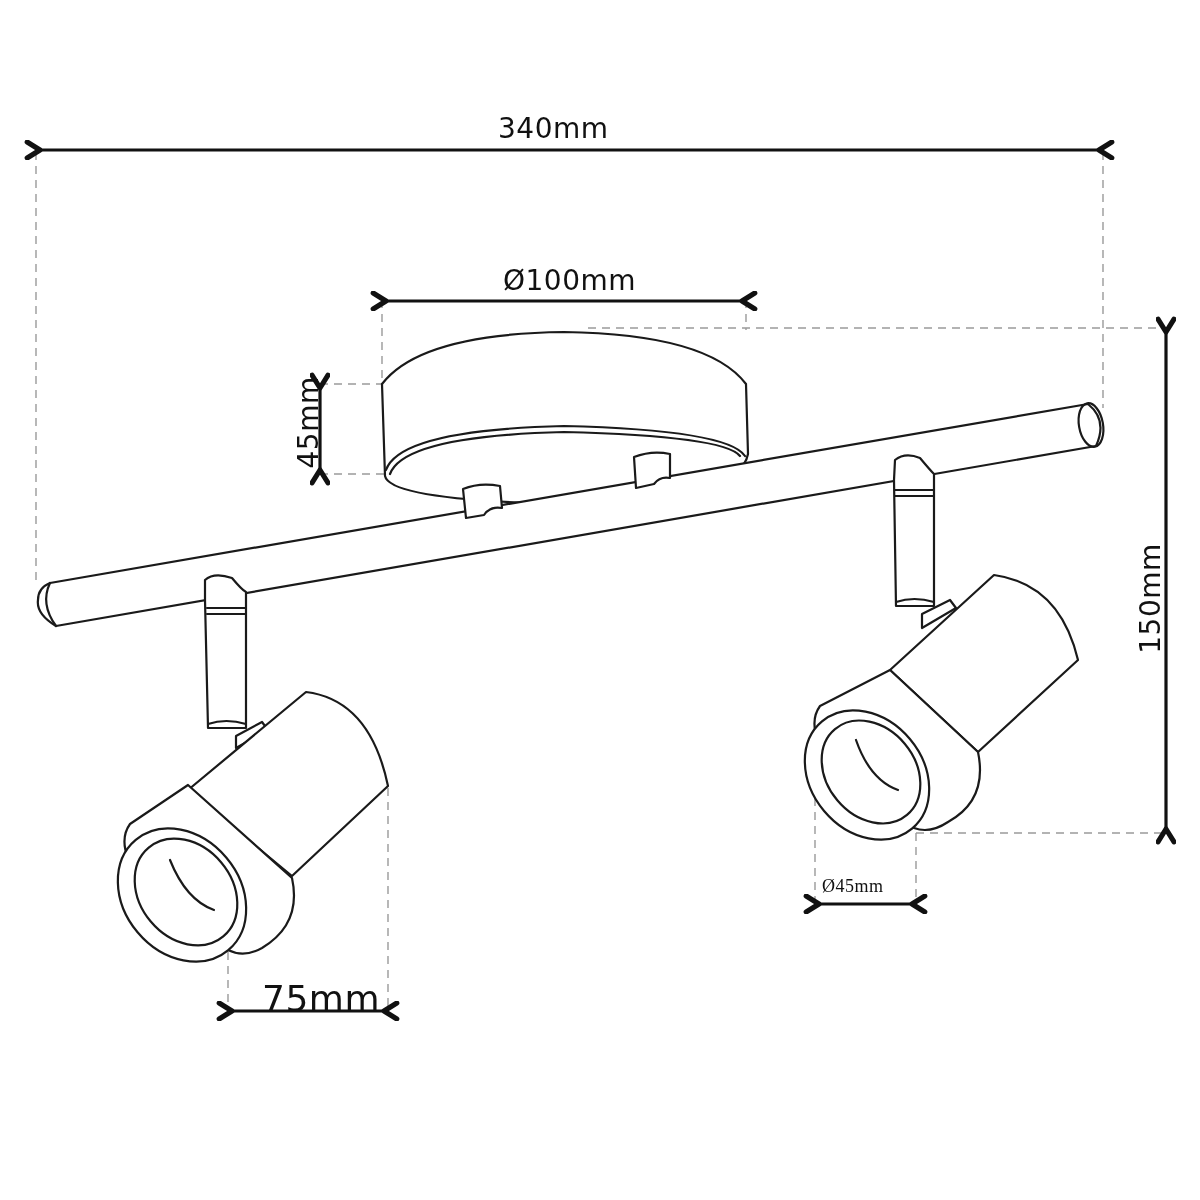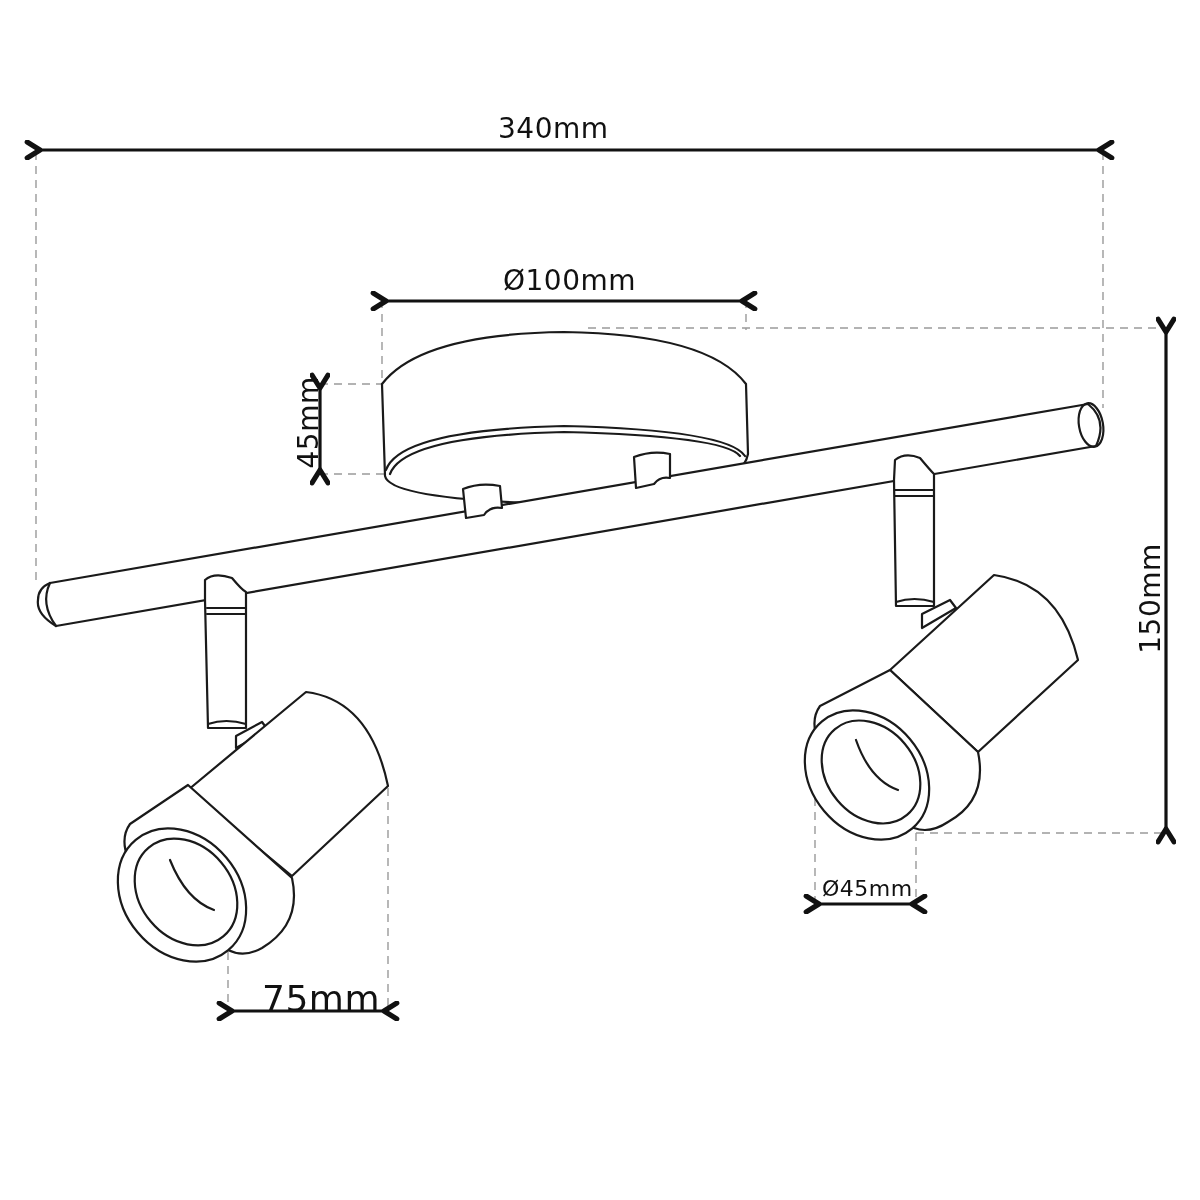--- a/index.html
+++ b/index.html
@@ -9,21 +9,21 @@
     .fillw { fill: #ffffff; stroke: #1a1a1a; stroke-width: 2.2; stroke-linejoin: round; }
     .dash { fill: none; stroke: #9a9a9a; stroke-width: 1.4; stroke-dasharray: 8 6; }
     .dim { fill: none; stroke: #111111; stroke-width: 3.2; }
     .arrow { fill: none; stroke: #111111; stroke-width: 3.2; stroke-linecap: round; stroke-linejoin: round; }
     .label { position: absolute; font-family: "DejaVu Sans", sans-serif; color: #111111; font-weight: 500; white-space: nowrap; letter-spacing: 0.5px; text-align: right; }
     .lbl-total { left: 498px; top: 112px; font-size: 28px; }
     .lbl-canopy { left: 466px; top: 264px; font-size: 28px; margin-left: 37px; }
     .lbl-canopyh { left: 268px; top: 412px; font-size: 28px; transform: rotate(-90deg); transform-origin: center; width: 80px; text-align: center; }
     .lbl-height { left: 1090px; top: 582px; font-size: 28px; transform: rotate(-90deg); transform-origin: center; width: 120px; text-align: center; }
     .lbl-spotlen { left: 262px; top: 978px; font-size: 36px; }
-    .lbl-spotdia { left: 822px; top: 876px; font-size: 22px; }
+    .lbl-spotdia { left: 822px; top: 876px; font-size: 18px; font-family: Liberation Serif, serif; }
   </style>
 </head>
 <body>
 
 <div class="canvas">
   <svg class="drawing" viewBox="0 0 1200 1200">
     <defs>
       <marker id="arr" viewBox="0 0 12 12" refX="2" refY="6" markerWidth="6" markerHeight="6" orient="auto-start-reverse">
         <path d="M10,1 L2,6 L10,11" class="arrow"></path>
       </marker>

